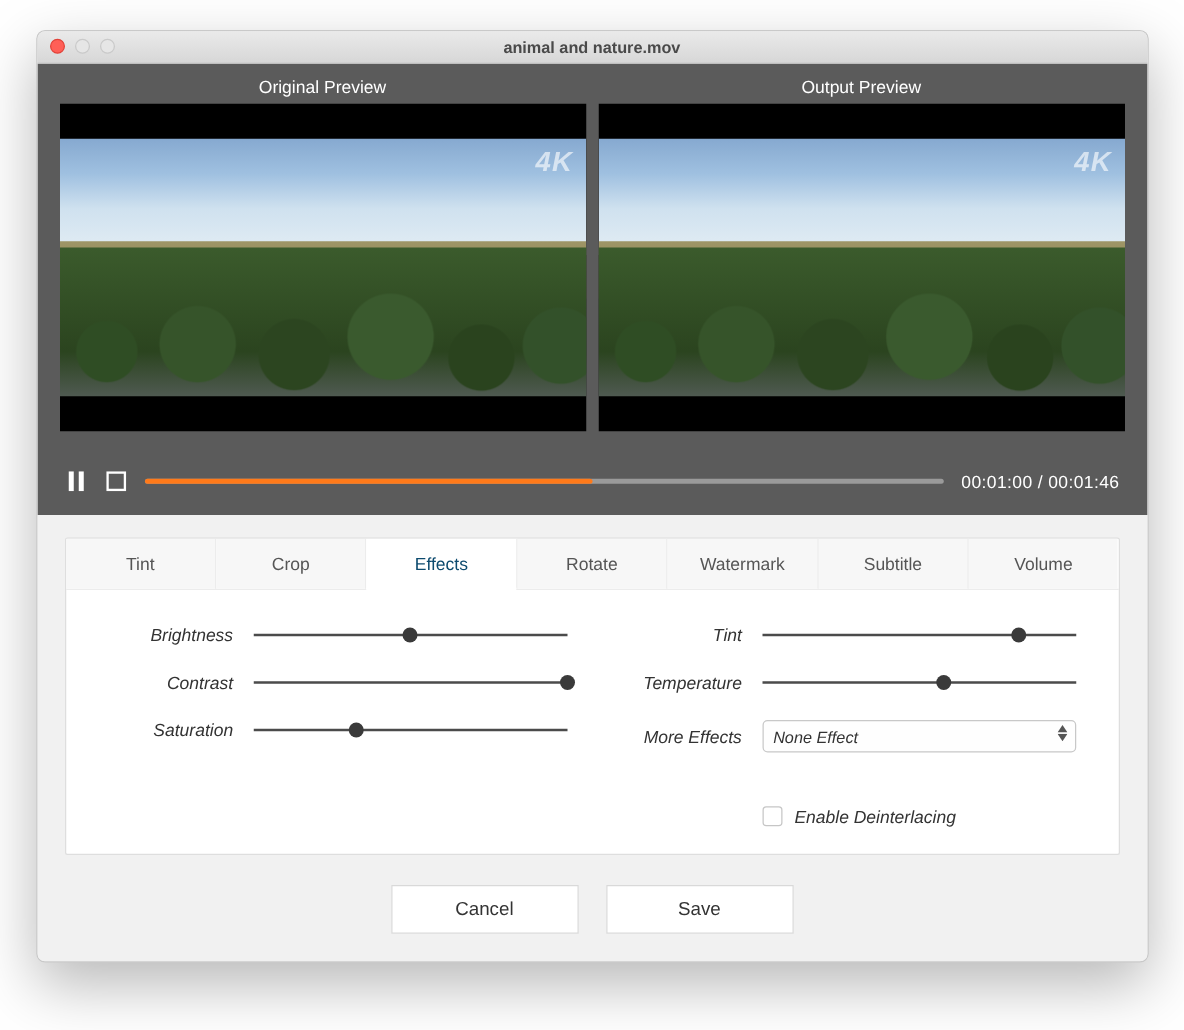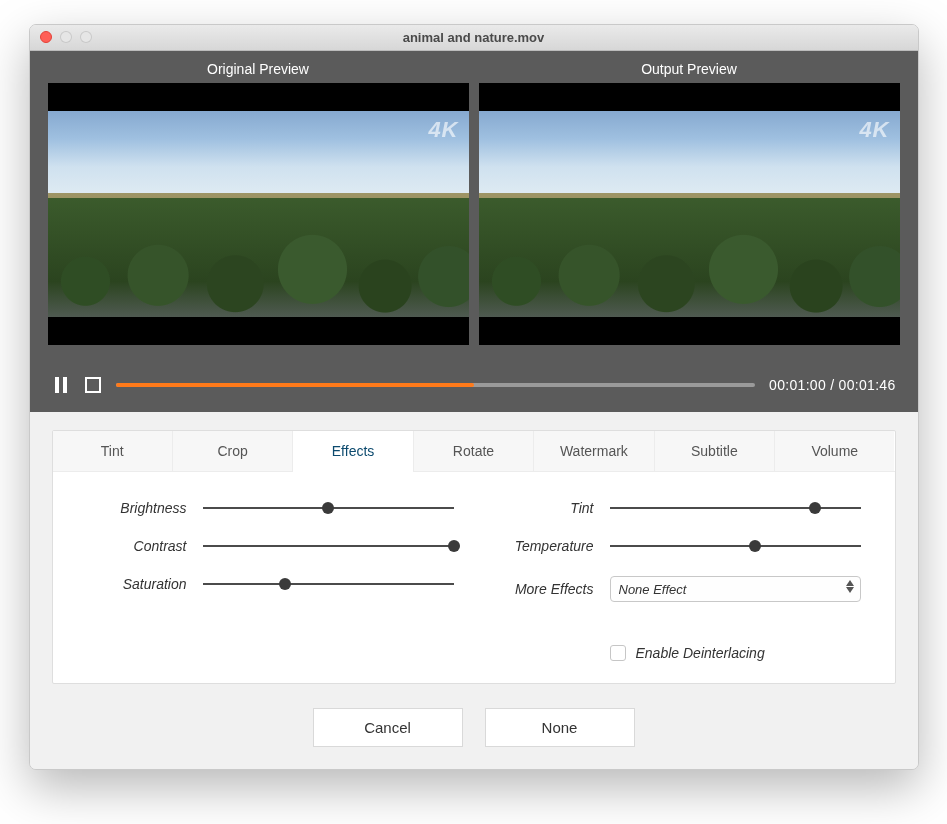--- a/index.html
+++ b/index.html
@@ -212,18 +212,18 @@
               <span>Enable Deinterlacing</span>
             </div>
           </div>
         </div>
 
       </div>
     </div>
 
     <div class="bottom-actions">
       <button class="btn-light">Cancel</button>
-      <button class="btn-light">None</button>
+      <button class="btn-light">Save</button>
     </div>
   </div>
 
 </div>
 </div>
 
 </body></html>

